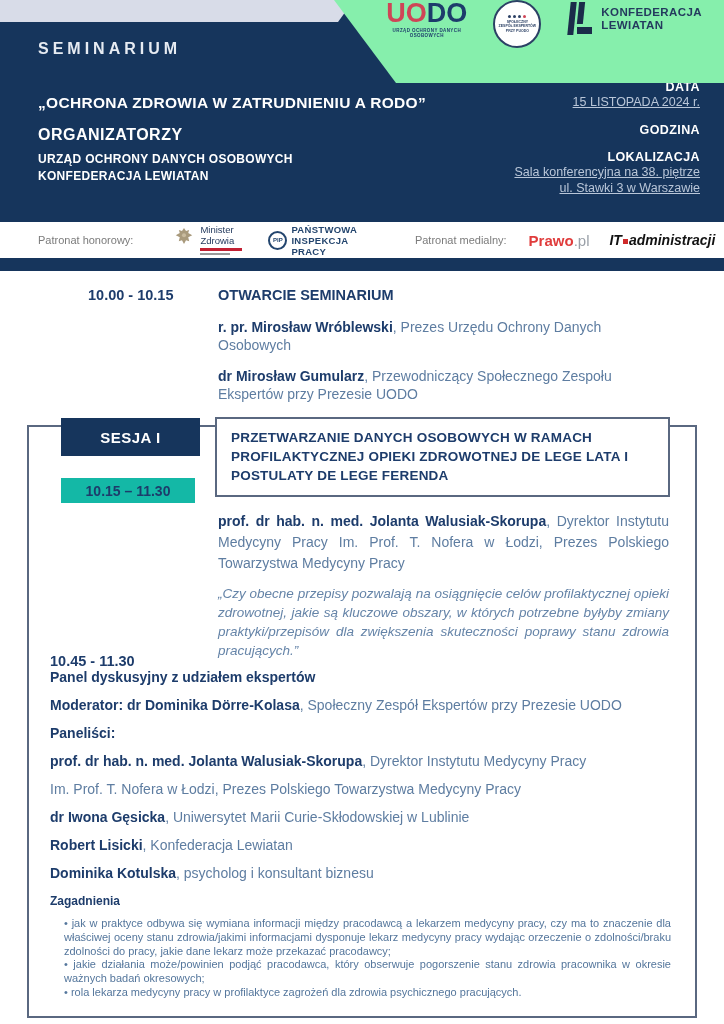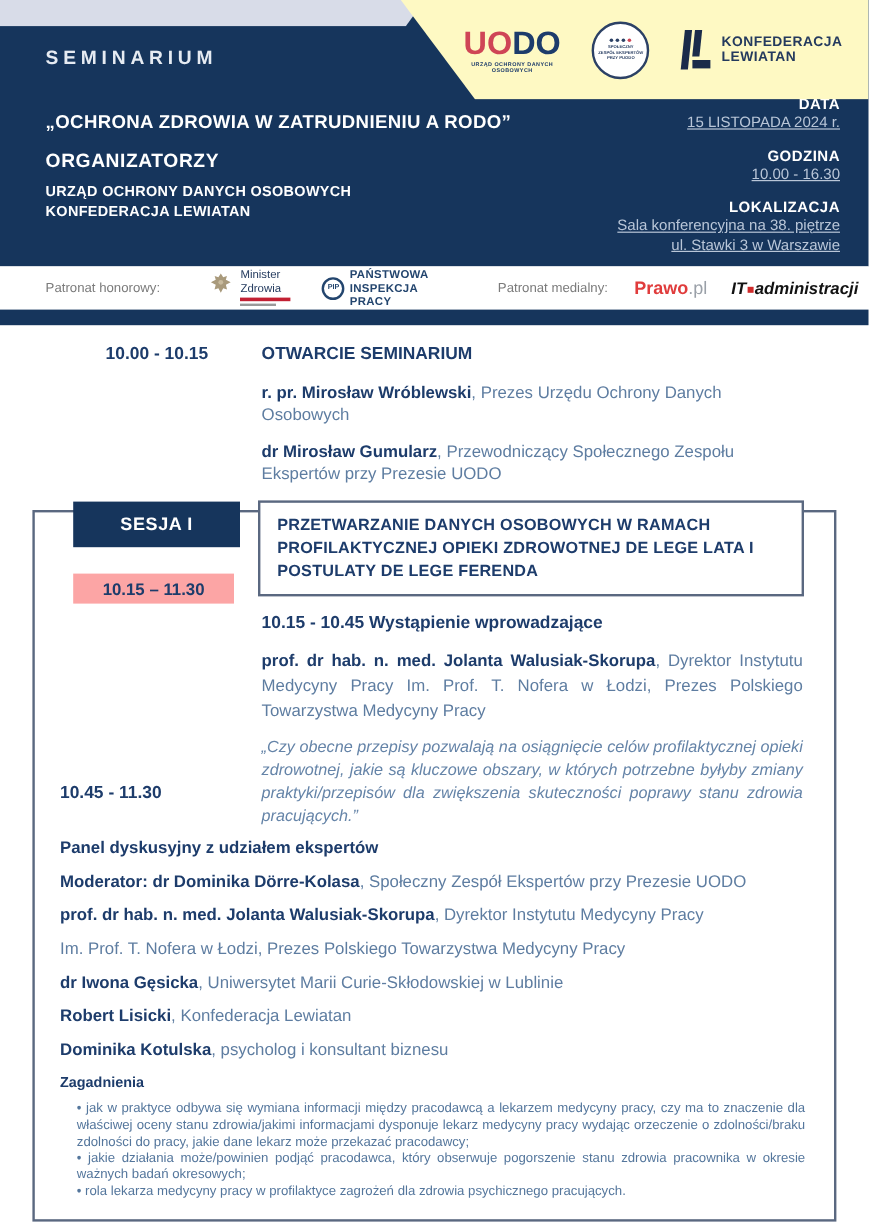--- a/index.html
+++ b/index.html
@@ -3,23 +3,23 @@
 <meta charset="utf-8">
 <style>
   html,body{margin:0;padding:0;background:#ffffff;}
   body{width:724px;height:1024px;font-family:"Liberation Sans", sans-serif;}
   .page{position:relative;width:724px;height:1024px;background:#ffffff;overflow:hidden;}
 
   
   .header{position:absolute;top:0;left:0;width:724px;height:222px;background:#16355c;}
   .top-strip{position:absolute;top:0;left:0;width:354px;height:22px;background:#d8dce8;
              clip-path:polygon(0 0,100% 0,calc(100% - 16px) 100%,0 100%);}
-  .logo-panel{position:absolute;top:0;right:0;width:390px;height:83px;background:#fef9c3;
+  .logo-panel{position:absolute;top:0;right:0;width:390px;height:83px;background:#86efac;
               clip-path:polygon(0 0,100% 0,100% 100%,62px 100%);
-              display:flex;align-items:center;justify-content:flex-end;gap:26px;
+              display:flex;align-items:flex-start;justify-content:flex-end;gap:26px;
               padding:0 22px 0 70px;box-sizing:border-box;}
   .kicker{position:absolute;left:38px;top:40px;color:#e6ebf2;font-size:16px;letter-spacing:4px;font-weight:700;}
   .main-title{position:absolute;left:38px;top:94px;color:#ffffff;font-size:15.5px;font-weight:700;letter-spacing:.3px;}
   .org-label{position:absolute;left:38px;top:126px;color:#ffffff;font-size:16px;font-weight:700;letter-spacing:.5px;}
   .org-list{position:absolute;left:38px;top:151px;color:#ffffff;font-size:12px;font-weight:700;line-height:17px;letter-spacing:.3px;}
   .info{position:absolute;right:24px;top:80px;text-align:right;}
   .info-group{margin-bottom:13px;}
   .info-label{font-size:12.5px;font-weight:700;color:#ffffff;letter-spacing:.4px;}
   .info-value{font-size:12.5px;color:#b9c6d8;line-height:16px;text-decoration:underline;}
 
@@ -70,21 +70,21 @@
   .opening-title{font-size:14.5px;font-weight:700;color:#1d3c6b;margin:0 0 16px;}
   .speaker{font-size:14px;line-height:17.5px;margin:0 0 14px;width:460px;}
   .bn{font-weight:700;color:#1d3c6b;}
   .lt{font-weight:400;color:#5e7da1;}
 
   
   .session-box{position:absolute;top:425px;left:27px;width:670px;height:593px;background:#fff;
                border:2px solid #5a6880;box-sizing:border-box;}
   .sesja-badge{position:absolute;left:32px;top:-9px;width:139px;height:38px;background:#16355c;color:#fff;
                font-size:15px;font-weight:700;letter-spacing:.5px;display:flex;align-items:center;justify-content:center;}
-  .time-badge{position:absolute;left:32px;top:51px;width:134px;height:25px;background:#fca5a5;color:#1d3c6b;
+  .time-badge{position:absolute;left:32px;top:51px;width:134px;height:25px;background:#14b8a6;color:#1d3c6b;
               font-size:14px;font-weight:700;display:flex;align-items:center;justify-content:center;}
   .session-title-box{position:absolute;left:186px;top:-10px;width:455px;background:#fff;border:2px solid #5a6880;
                      box-sizing:border-box;padding:9px 14px 10px;font-size:13.5px;font-weight:700;color:#1d3c6b;
                      line-height:19px;letter-spacing:.2px;}
   .intro-col{margin:84px 26px 0 189px;}
   .intro-heading{font-size:14.5px;font-weight:700;color:#1d3c6b;margin:0 0 13px;}
   .intro-para{font-size:14px;line-height:21px;text-align:justify;margin:0 0 10px;}
   .quote{font-size:13.5px;font-style:italic;line-height:19px;text-align:justify;color:#6584a8;margin:0;}
   .panel-time{position:absolute;left:21px;top:226px;font-size:14.5px;font-weight:700;color:#1d3c6b;}
   .panel-col{margin:8px 24px 0 21px;}
@@ -111,21 +111,20 @@
       <div>KONFEDERACJA LEWIATAN</div>
     </div>
 
     <div class="info">
       <div class="info-group">
         <div class="info-label">DATA</div>
         <div class="info-value">15 LISTOPADA 2024 r.</div>
       </div>
       <div class="info-group">
         <div class="info-label">GODZINA</div>
-        <div class="info-value">10.00 - 16.30</div>
       </div>
       <div class="info-group">
         <div class="info-label">LOKALIZACJA</div>
         <div class="info-value">Sala konferencyjna na 38. piętrze</div>
         <div class="info-value">ul. Stawki 3 w Warszawie</div>
       </div>
     </div>
 
     <div class="logo-panel">
       <div class="uodo">
@@ -194,30 +193,30 @@
       <p class="speaker"><span class="bn">dr Mirosław Gumularz</span><span class="lt">, Przewodniczący Społecznego Zespołu Ekspertów przy Prezesie UODO</span></p>
     </div>
   </div>
 
   <div class="session-box">
     <div class="sesja-badge">SESJA I</div>
     <div class="time-badge">10.15 – 11.30</div>
     <div class="session-title-box">PRZETWARZANIE DANYCH OSOBOWYCH W RAMACH PROFILAKTYCZNEJ OPIEKI ZDROWOTNEJ DE LEGE LATA I POSTULATY DE LEGE FERENDA</div>
 
     <div class="intro-col">
-      <p class="intro-heading">10.15 - 10.45 Wystąpienie wprowadzające</p>
       <p class="intro-para"><span class="bn">prof. dr hab. n. med. Jolanta Walusiak-Skorupa</span><span class="lt">, Dyrektor Instytutu Medycyny Pracy Im. Prof. T. Nofera w Łodzi, Prezes Polskiego Towarzystwa Medycyny Pracy</span></p>
       <p class="quote">„Czy obecne przepisy pozwalają na osiągnięcie celów profilaktycznej opieki zdrowotnej, jakie są kluczowe obszary, w których potrzebne byłyby zmiany praktyki/przepisów dla zwiększenia skuteczności poprawy stanu zdrowia pracujących.”</p>
     </div>
 
     <div class="panel-time">10.45 - 11.30</div>
 
     <div class="panel-col">
       <p class="panel-heading">Panel dyskusyjny z udziałem ekspertów</p>
       <p><span class="bn">Moderator: dr Dominika Dörre-Kolasa</span><span class="lt">, Społeczny Zespół Ekspertów przy Prezesie UODO</span></p>
+      <p class="panel-heading">Paneliści:</p>
       <p><span class="bn">prof. dr hab. n. med. Jolanta Walusiak-Skorupa</span><span class="lt">, Dyrektor Instytutu Medycyny Pracy</span></p>
       <p><span class="bn"></span><span class="lt">Im. Prof.  T. Nofera w Łodzi, Prezes Polskiego Towarzystwa Medycyny Pracy</span></p>
       <p><span class="bn">dr Iwona Gęsicka</span><span class="lt">, Uniwersytet Marii Curie-Skłodowskiej w Lublinie</span></p>
       <p><span class="bn">Robert Lisicki</span><span class="lt">, Konfederacja Lewiatan</span></p>
       <p><span class="bn">Dominika Kotulska</span><span class="lt">, psycholog i konsultant biznesu</span></p>
       <p class="topics-label">Zagadnienia</p>
       <ul class="topics">
         <li>jak w praktyce odbywa się wymiana informacji między pracodawcą a lekarzem medycyny pracy, czy ma to znaczenie dla właściwej oceny stanu zdrowia/jakimi informacjami dysponuje lekarz medycyny pracy wydając orzeczenie o zdolności/braku zdolności do pracy, jakie dane lekarz może przekazać pracodawcy;</li>
         <li>jakie działania może/powinien podjąć pracodawca, który obserwuje pogorszenie stanu zdrowia pracownika w okresie ważnych badań okresowych;</li>
         <li>rola lekarza medycyny pracy w profilaktyce zagrożeń dla zdrowia psychicznego pracujących.</li>

